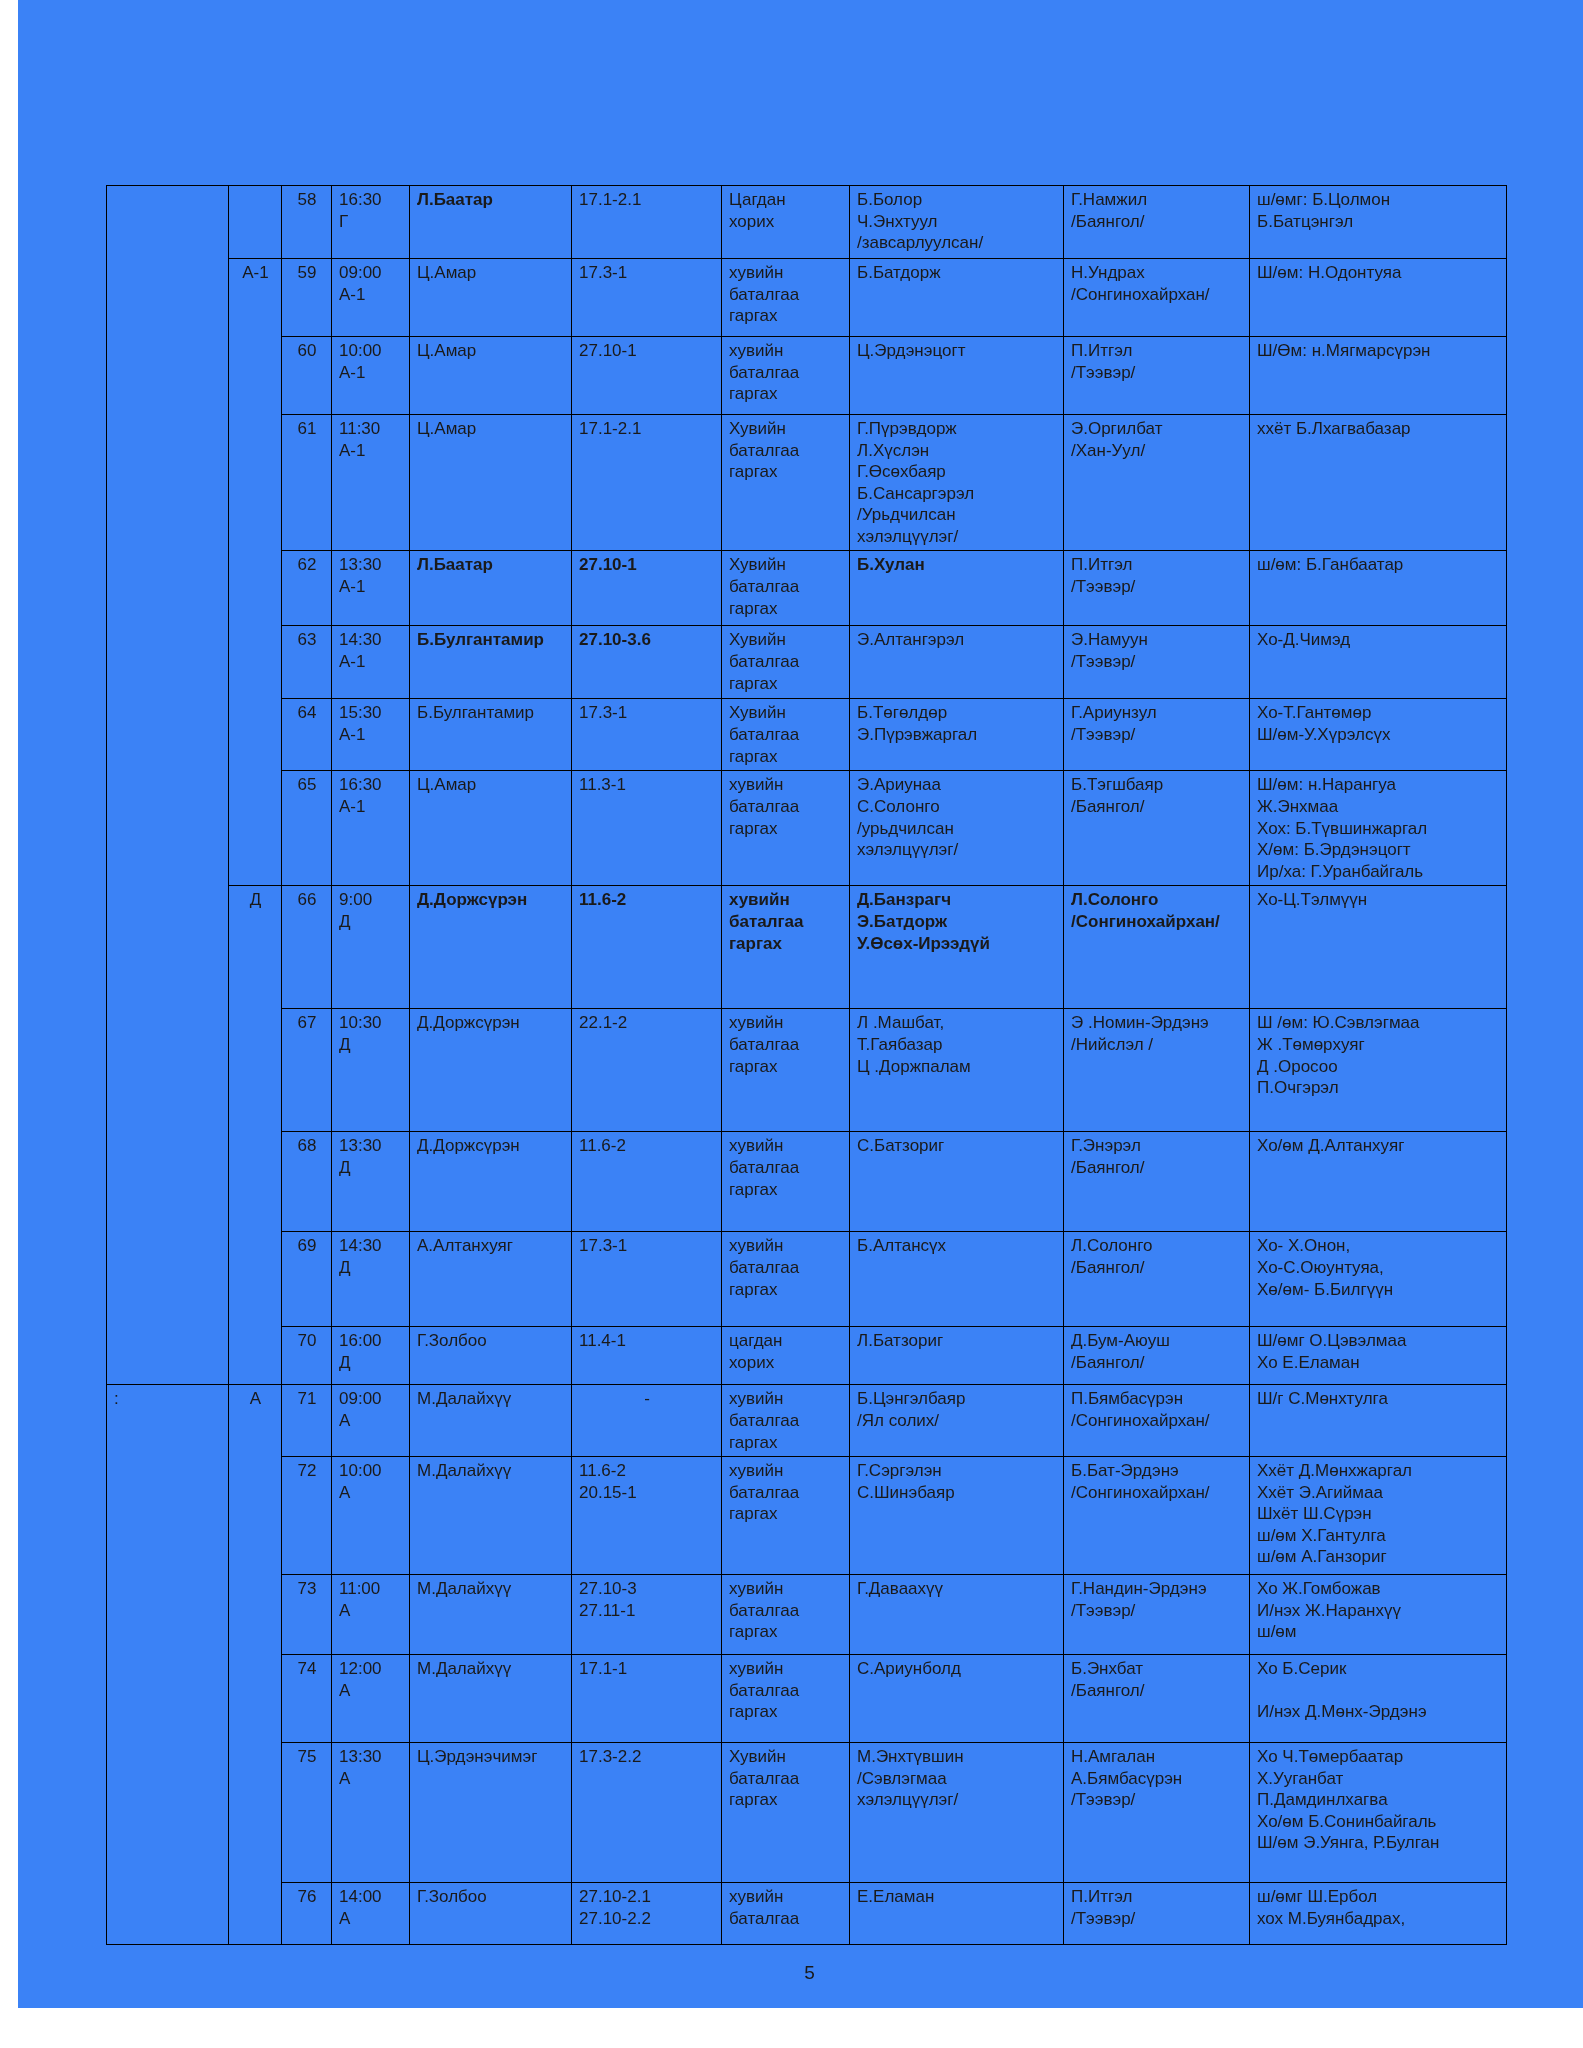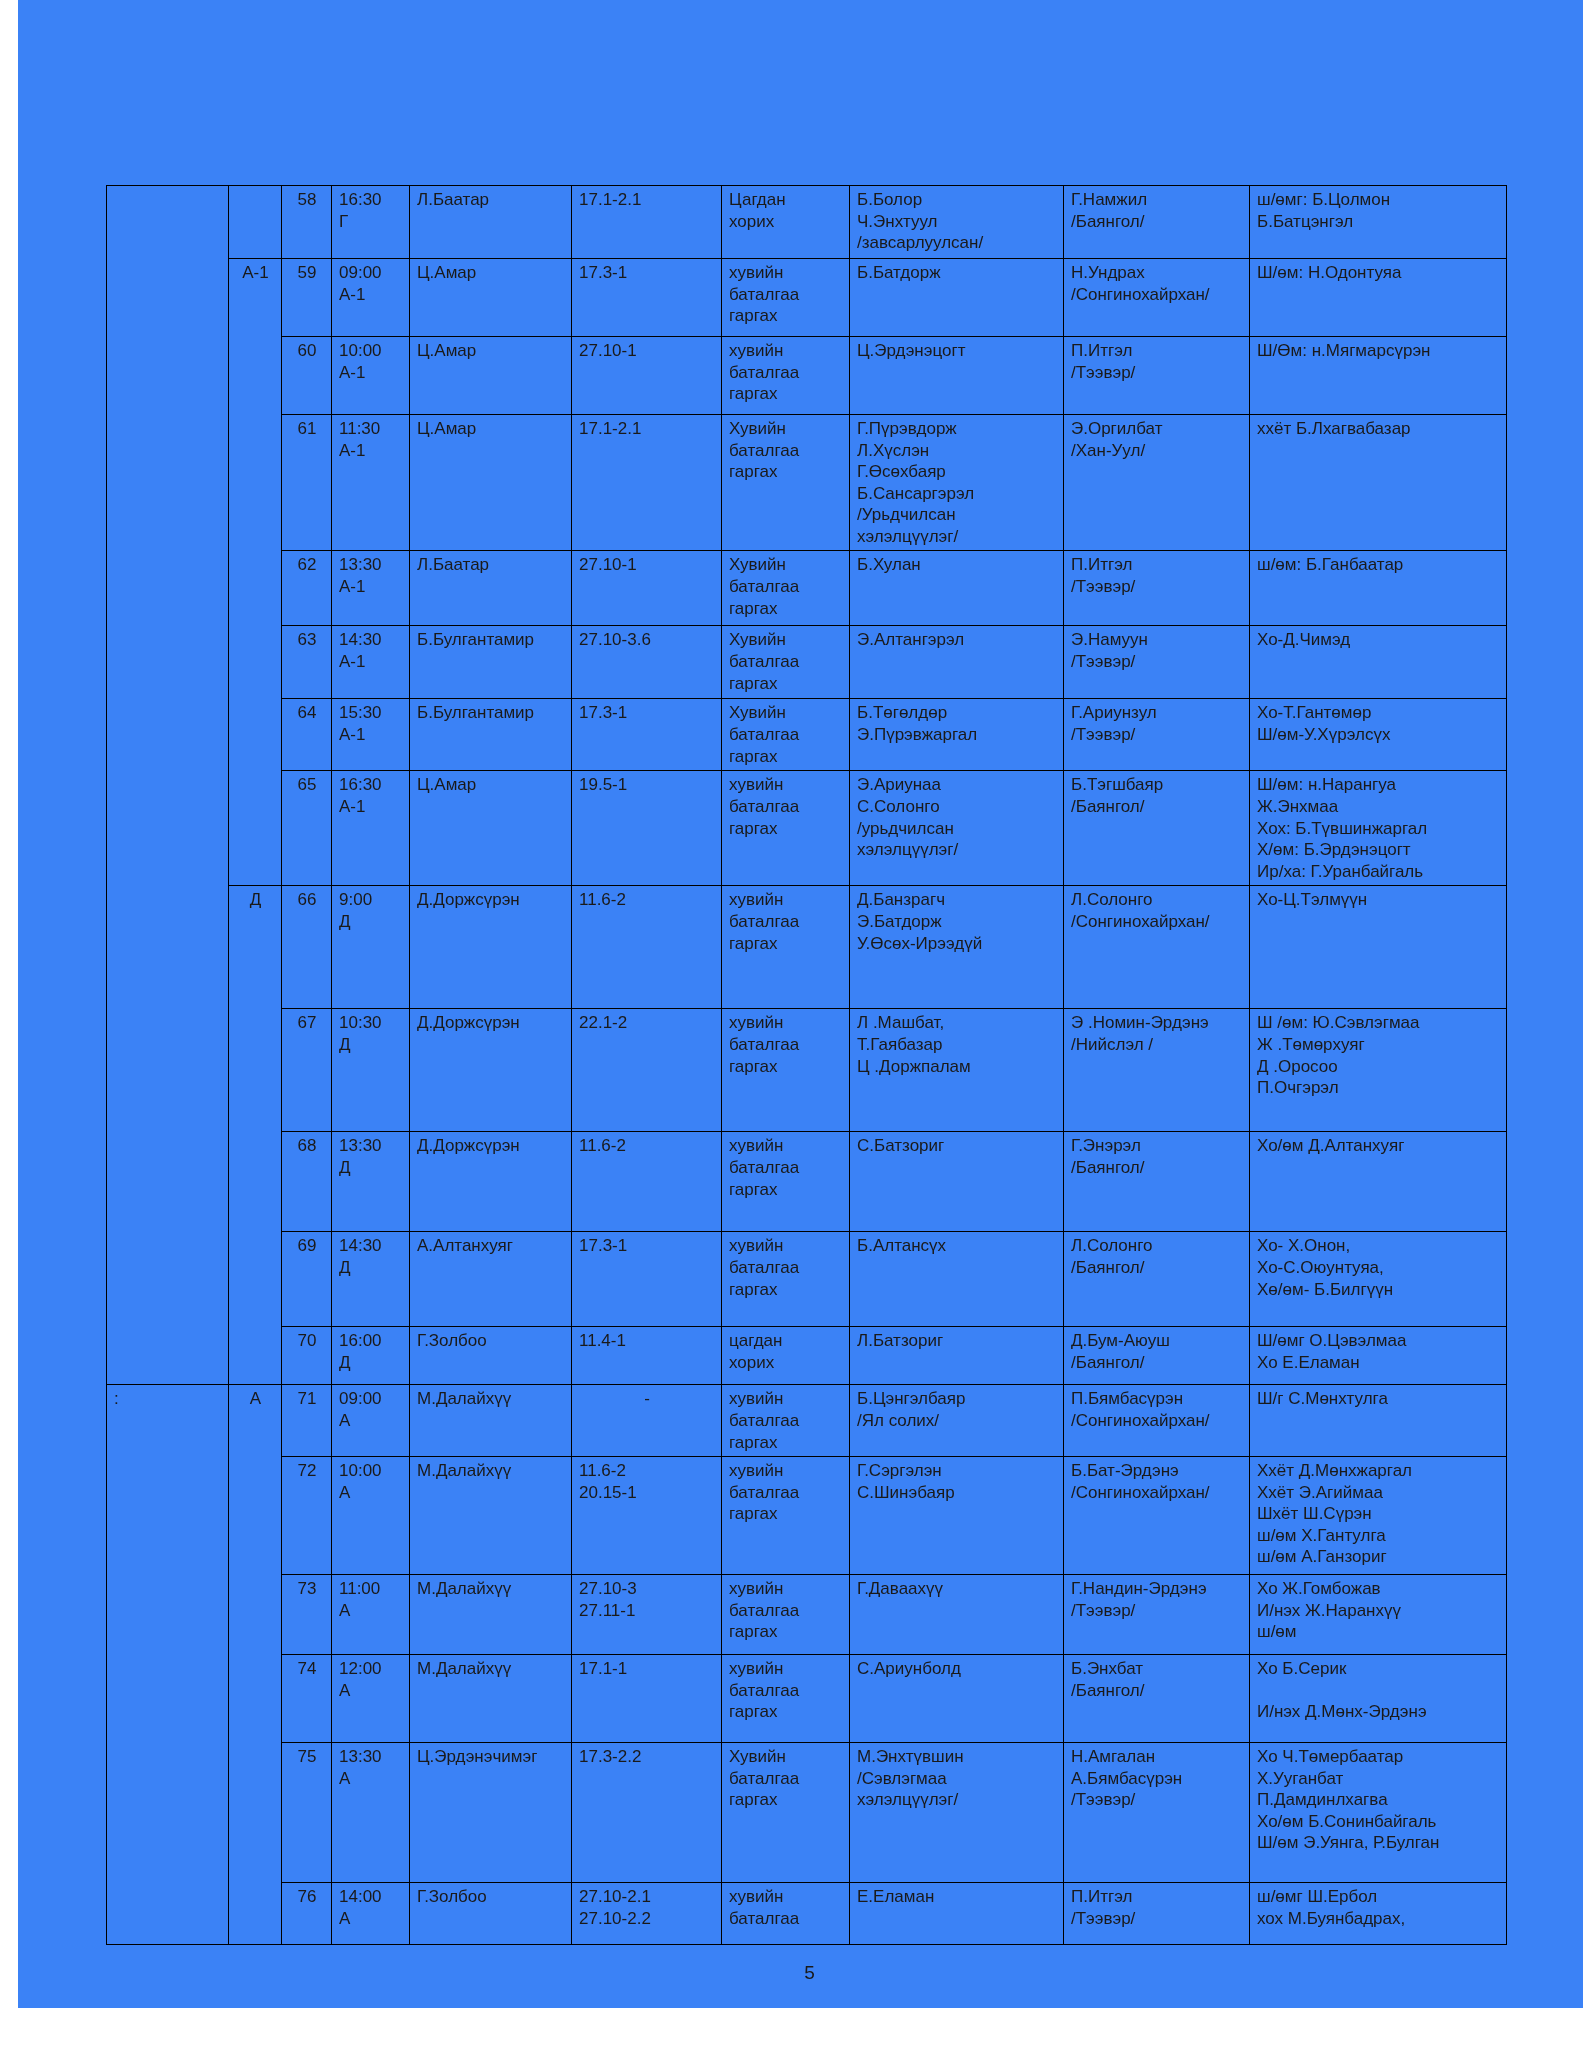--- a/index.html
+++ b/index.html
@@ -18,21 +18,21 @@
     vertical-align:top;
     padding:3px 6px 3px 7px;
     font-size:17px;line-height:1.27;
     white-space:pre-line;
     overflow:hidden;
     word-wrap:break-word;
   }
   td.c-sec1{vertical-align:middle;padding-left:22px;font-size:17px;}
   td.c-sec2{vertical-align:middle;text-align:center;padding-left:2px;padding-right:2px;}
   td.c-num{vertical-align:middle;text-align:center;padding-left:2px;padding-right:2px;}
-  td.vmid{vertical-align:middle;}
+  td.vmid{vertical-align:middle;font-weight:bold;}
   td.dash{text-align:center;vertical-align:middle;}
   .pageno{
     position:absolute;left:0;top:1962px;width:1583px;
     text-align:center;font-size:19px;color:#1a1a1a;
   }
 </style>
 </head>
 <body>
 
 <div class="page">
@@ -168,21 +168,21 @@
 /Тээвэр/</td>
     <td>Хо-Т.Гантөмөр
 Ш/өм-У.Хүрэлсүх</td>
   </tr>
 
   <tr style="height:114px">
     <td class="c-num">65</td>
     <td>16:30
 А-1</td>
     <td>Ц.Амар</td>
-    <td>19.5-1</td>
+    <td>11.3-1</td>
     <td>хувийн
 баталгаа
 гаргах</td>
     <td>Э.Ариунаа
 С.Солонго
 /урьдчилсан
 хэлэлцүүлэг/</td>
     <td>Б.Тэгшбаяр
 /Баянгол/</td>
     <td>Ш/өм: н.Нарангуа

